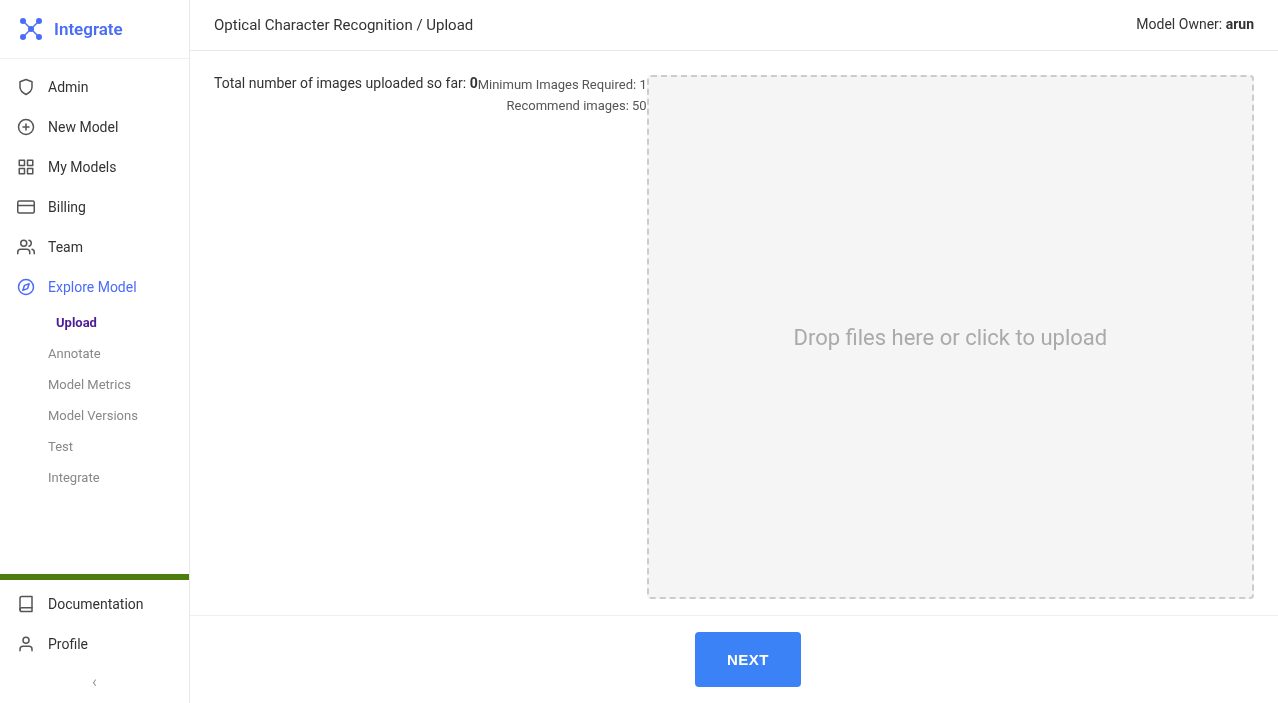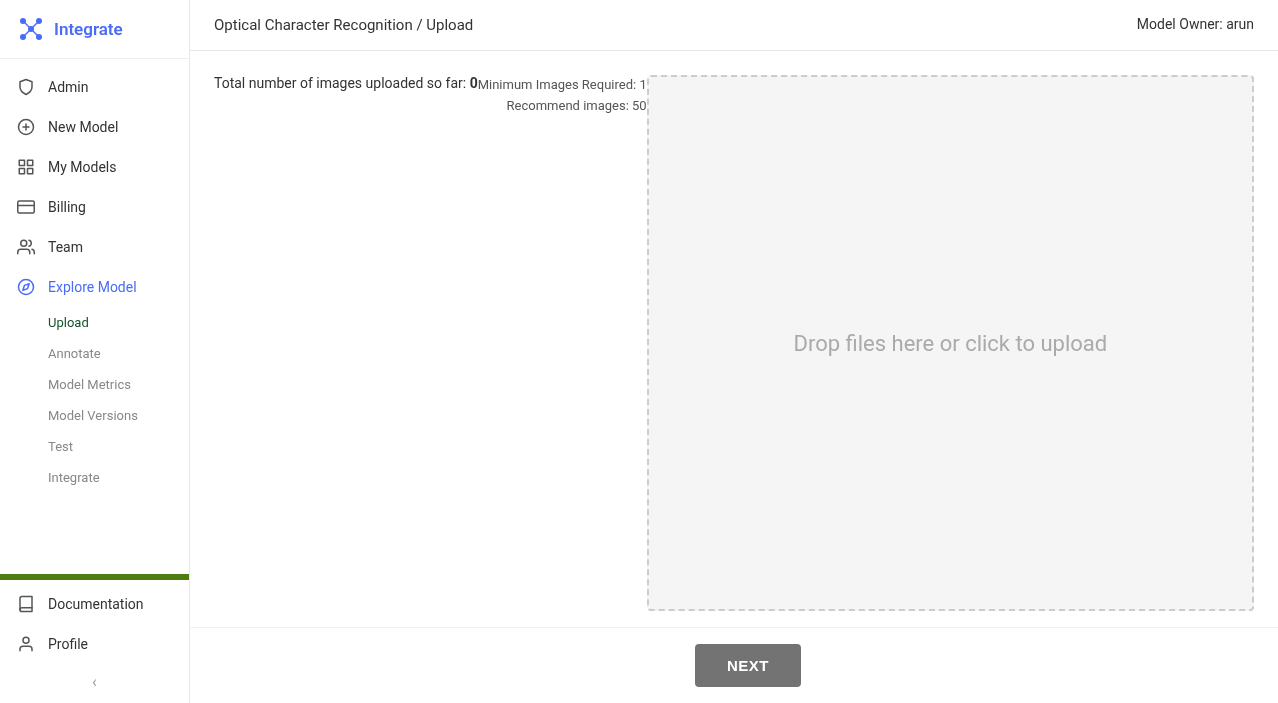--- a/index.html
+++ b/index.html
@@ -68,21 +68,21 @@
     
     .submenu-item {
       display: flex;
       align-items: center;
       padding: 8px 16px 8px 48px;
       font-size: 13px;
       color: #888;
       cursor: pointer;
       transition: background 0.15s;
     }
-    .submenu-item.active { color: #14532d; font-weight: 400; }
+    .submenu-item.active { color: #4c1d95; font-weight: 700; margin-left: 8px; }
 
     .sidebar-bottom {
       border-top: 6px solid #4d7c0f;
       padding: 4px 0;
     }
 
     .sidebar-collapse {
       display: flex;
       align-items: center;
       justify-content: center;
@@ -111,21 +111,21 @@
     .breadcrumb {
       font-size: 15px;
       color: #333;
     }
 
     .model-owner {
       font-size: 14px;
       color: #333;
     }
     .model-owner-name {
-      font-weight: 400;
+      font-weight: 700;
     }
 
     .content {
       flex: 1;
       padding: 24px 24px 16px 24px;
       display: flex;
       flex-direction: row;
       overflow-y: auto;
     }
 
@@ -167,25 +167,25 @@
     }
 
     .footer {
       display: flex;
       justify-content: center;
       padding: 16px;
       border-top: 1px solid #f0f0f0;
     }
 
     .next-button {
-      background: #737373;
+      background: #3b82f6;
       color: #fff;
       border: none;
       border-radius: 4px;
-      padding: 13px 32px;
+      padding: 19px 32px;
       font-size: 15px;
       font-weight: 600;
       cursor: pointer;
       letter-spacing: 0.5px;
       margin-left: 28px;
     }
 
     
     svg { display: block; }
   </style>

